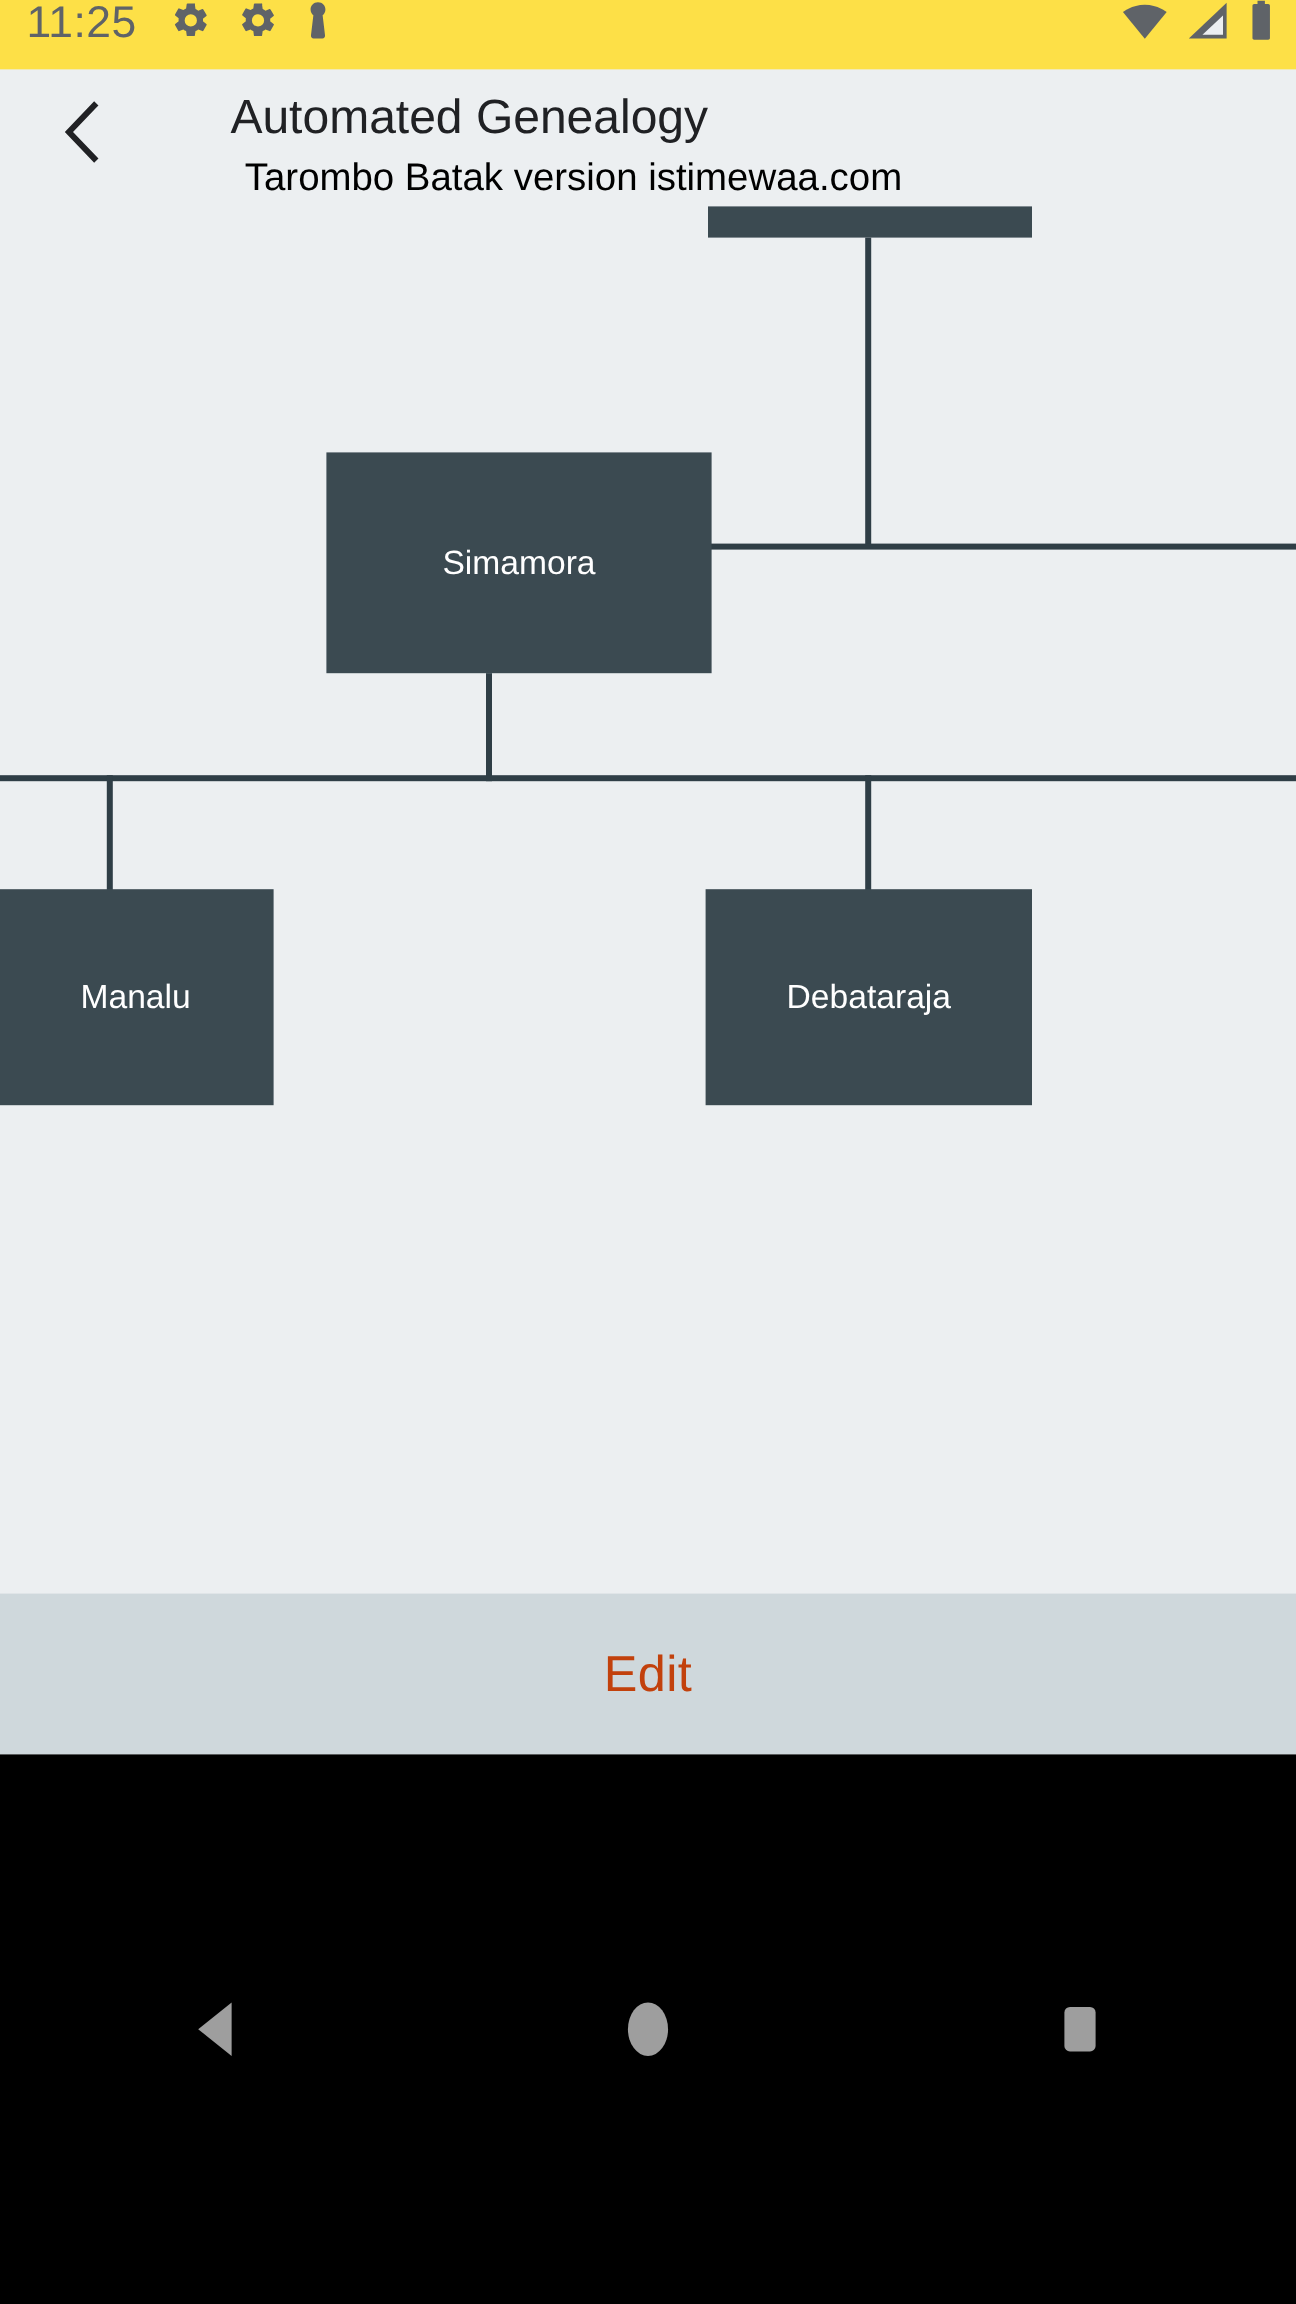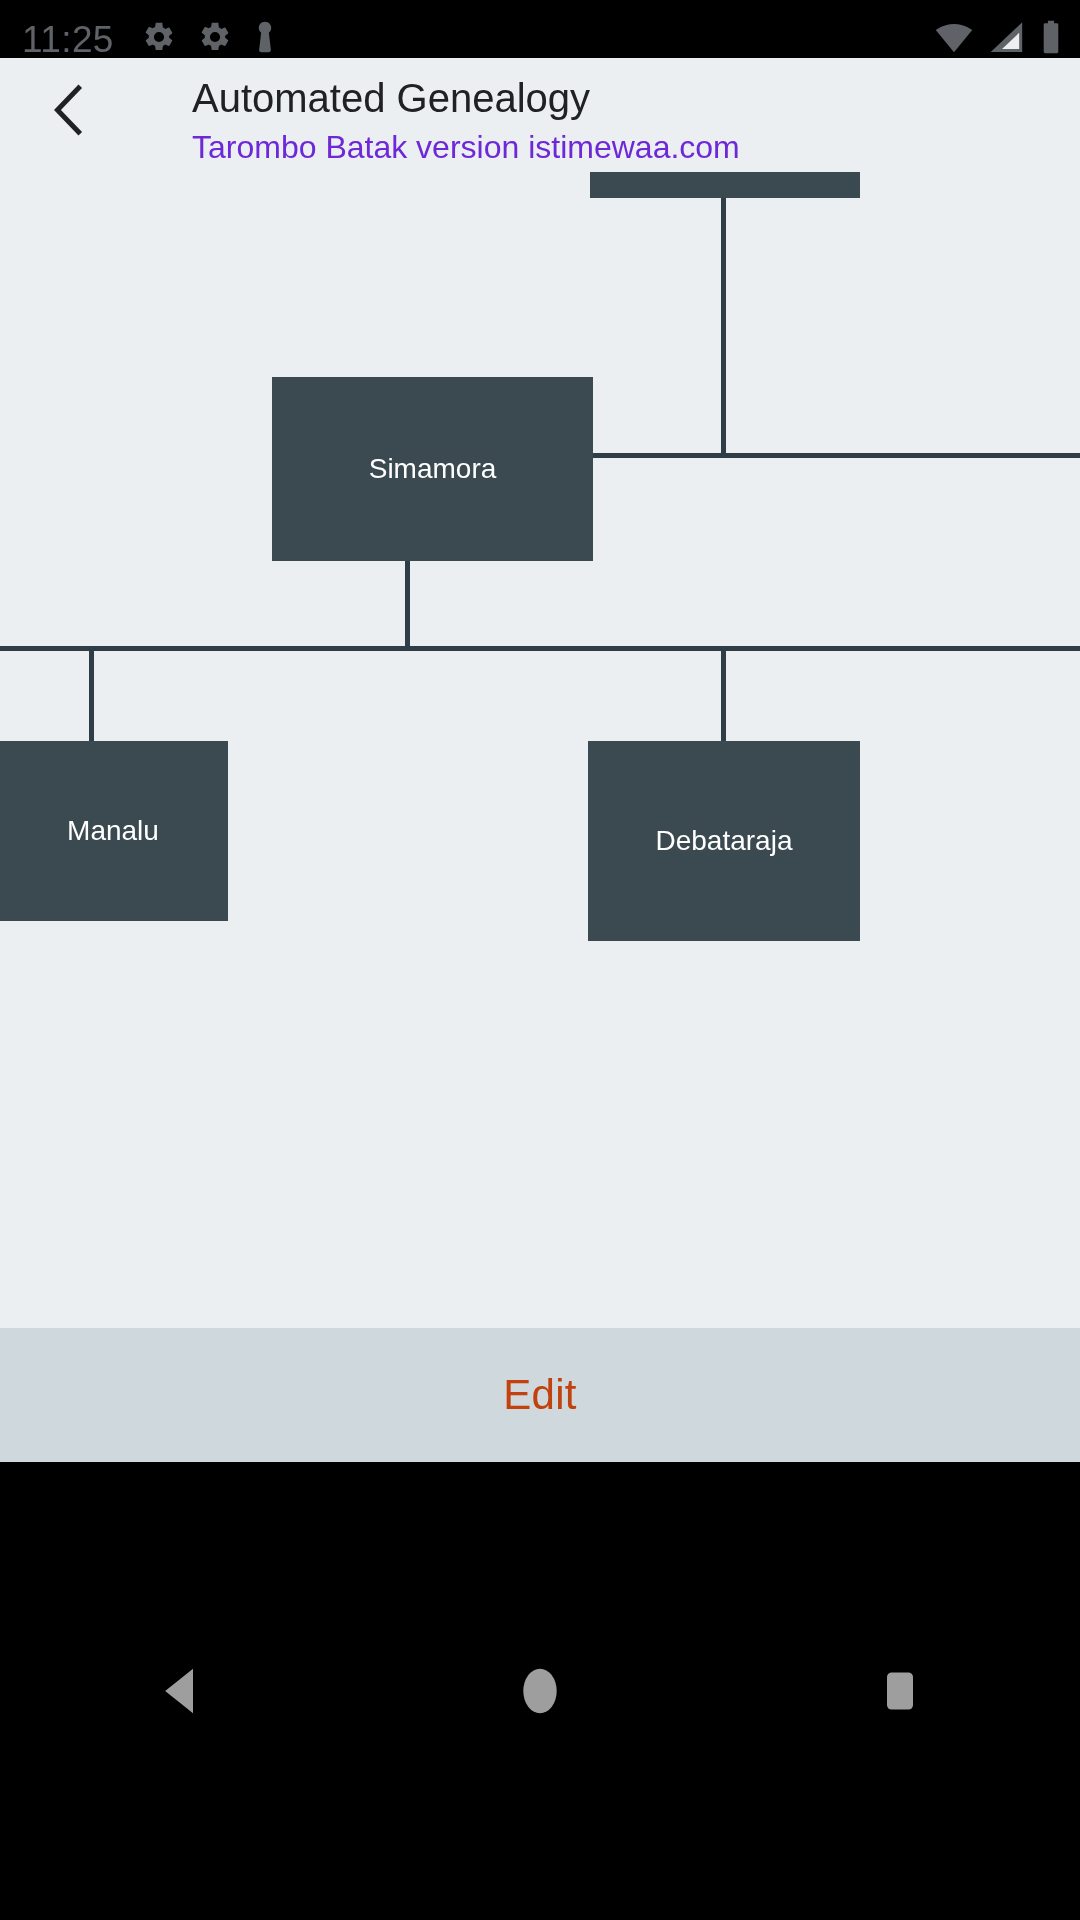--- a/index.html
+++ b/index.html
@@ -14,23 +14,23 @@
     overflow: hidden;
     position: relative;
   }
 
   
   #status-bar {
     position: absolute;
     left: 0; top: 0;
     width: 1080px;
     height: 58px;
-    background: #000000;
-    display: flex;
-    align-items: flex-end;
+    background: #fde047;
+    display: flex;
+    align-items: flex-start;
     box-sizing: border-box;
     padding: 0 18px 0 22px;
   }
   #status-clock {
     font-size: 37px;
     color: #5F6368;
     letter-spacing: 0.4px;
     line-height: 1;
   }
   .status-left-icons {
@@ -68,24 +68,24 @@
     position: absolute;
     left: 192px;
     top: 14px;
     font-size: 40px;
     color: #202124;
     line-height: 52px;
     white-space: nowrap;
   }
   #header-subtitle {
     position: absolute;
-    left: 192px;
+    left: 204px;
     top: 68px;
     font-size: 32px;
-    color: #6d28d9;
+    color: #000000;
     line-height: 42px;
     white-space: nowrap;
   }
 
   
   #tree-canvas {
     position: absolute;
     left: 0; top: 170px;
     width: 1080px;
     height: 1158px;
@@ -107,21 +107,21 @@
   .connector {
     position: absolute;
     background: #2F3E46;
     z-index: 1;
   }
 
   
   #node-root      { left: 590px; top: 2px;   width: 270px; height: 26px; }
   #node-simamora  { left: 272px; top: 207px; width: 321px; height: 184px; }
   #node-manalu    { left: -2px;  top: 571px; width: 230px; height: 180px; }
-  #node-debataraja{ left: 588px; top: 571px; width: 272px; height: 200px; }
+  #node-debataraja{ left: 588px; top: 571px; width: 272px; height: 180px; }
 
   
   #conn-root-down     { left: 721px; top: 28px;  width: 5px;  height: 258px; }
   #conn-gen1-horiz    { left: 405px; top: 283px; width: 680px;height: 5px; }
   #conn-gen1-left-dn  { left: 405px; top: 283px; width: 5px;  height: 108px; }
   #conn-sima-down     { left: 405px; top: 391px; width: 5px;  height: 90px; }
   #conn-gen2-horiz    { left: -5px;  top: 476px; width: 1090px;height: 5px; }
   #conn-manalu-up     { left: 89px;  top: 476px; width: 5px;  height: 99px; }
   #conn-debat-up      { left: 721px; top: 476px; width: 5px;  height: 99px; }
 

